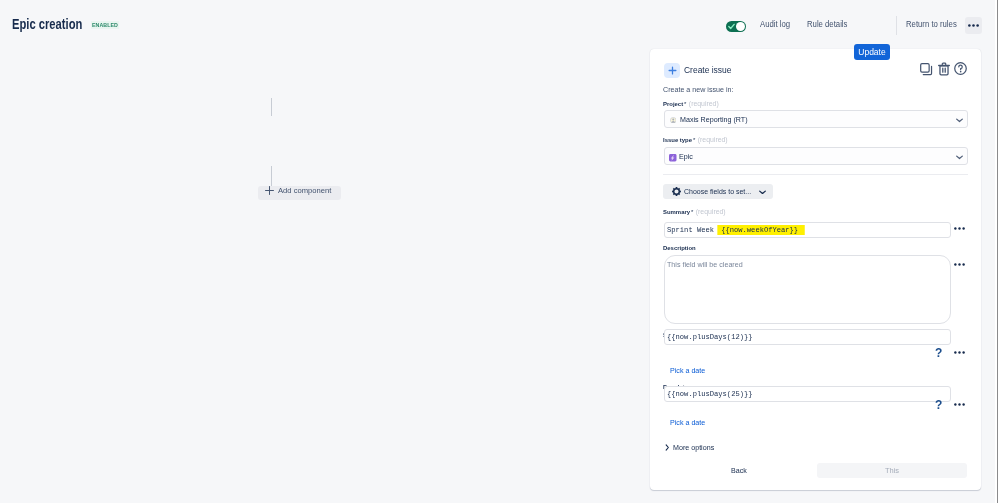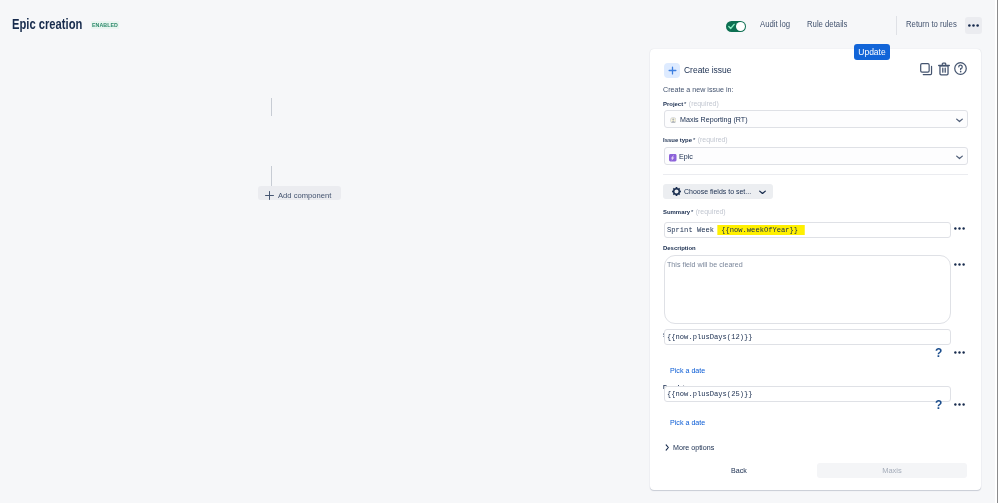--- a/index.html
+++ b/index.html
@@ -83,21 +83,21 @@
 
   .node-title { font-size:7.5px; color:#42526E; line-height:9px; position:absolute; white-space:nowrap;
                 transform:scaleX(0.94); transform-origin:left top;}
   .node-sub { font-size:6px; color:#7A869A; line-height:8px; position:absolute; white-space:nowrap;
               transform:scaleX(0.92); transform-origin:left top;}
 
   .conn { position:absolute; width:1px; background:#C7CCD4; left:271px; }
 
   .add-component {
     position:absolute; left:258px; top:142px; height:14px;
-    background:#EBECF0; border-radius:3px; display:flex; align-items:flex-end;
+    background:#EBECF0; border-radius:3px; display:flex; align-items:flex-start;
     padding:0 7px; gap:4px; cursor:pointer;
   }
   .add-component span { font-size:8px; color:#42526E; transform:scaleX(0.95); transform-origin:left center; display:inline-block;}
 
   
   .panel {
     position:absolute; left:650px; top:49px; width:331px; height:441px;
     background:#FFFFFF; border-radius:4px;
     box-shadow:0 1px 1px rgba(9,30,66,0.18), 0 0 1px rgba(9,30,66,0.16);
   }
@@ -342,13 +342,13 @@
 <div class="link" style="left:670px;top:418px">Pick a date</div>
 
 <div style="position:absolute;left:664px;top:443px;cursor:pointer">
   <svg width="4.5" height="7" viewBox="0 0 6 10" style="position:absolute;left:1px;top:1px">
     <path d="M1.4 1.2 L4.6 5 L1.4 8.8" fill="none" stroke="#172B4D" stroke-width="1.6" stroke-linecap="round" stroke-linejoin="round"></path>
   </svg>
   <span class="more-options" style="left:9px;top:0">More options</span>
 </div>
 
 <div class="btn-back" style="left:731px;top:466px">Back</div>
-<div class="btn-next" style="left:817px;top:463px;width:150px;height:15px">Maxis</div>
+<div class="btn-next" style="left:817px;top:463px;width:150px;height:15px">This</div>
 
 </body></html>

